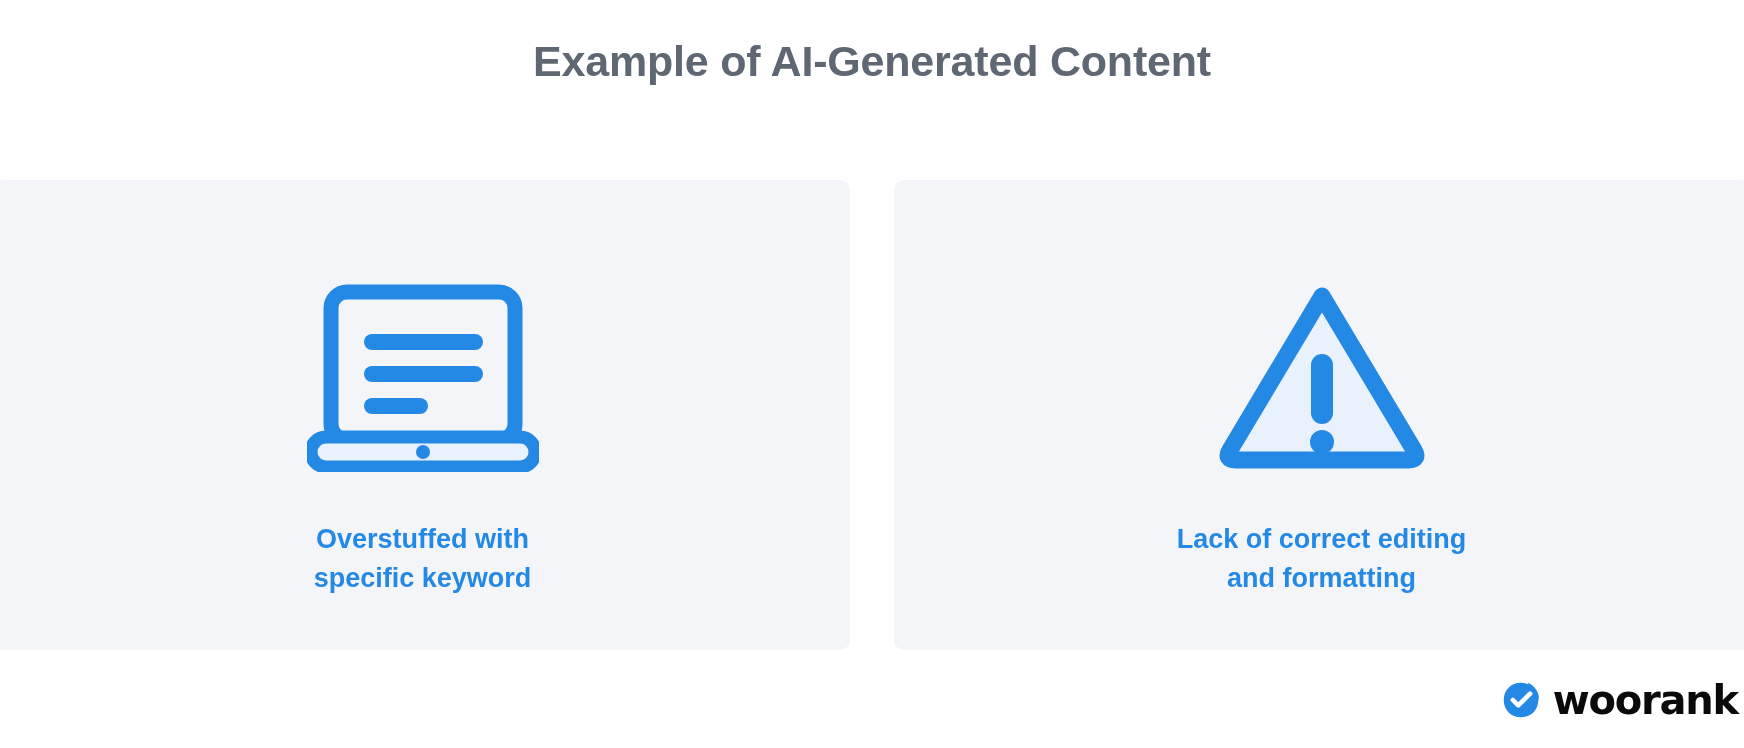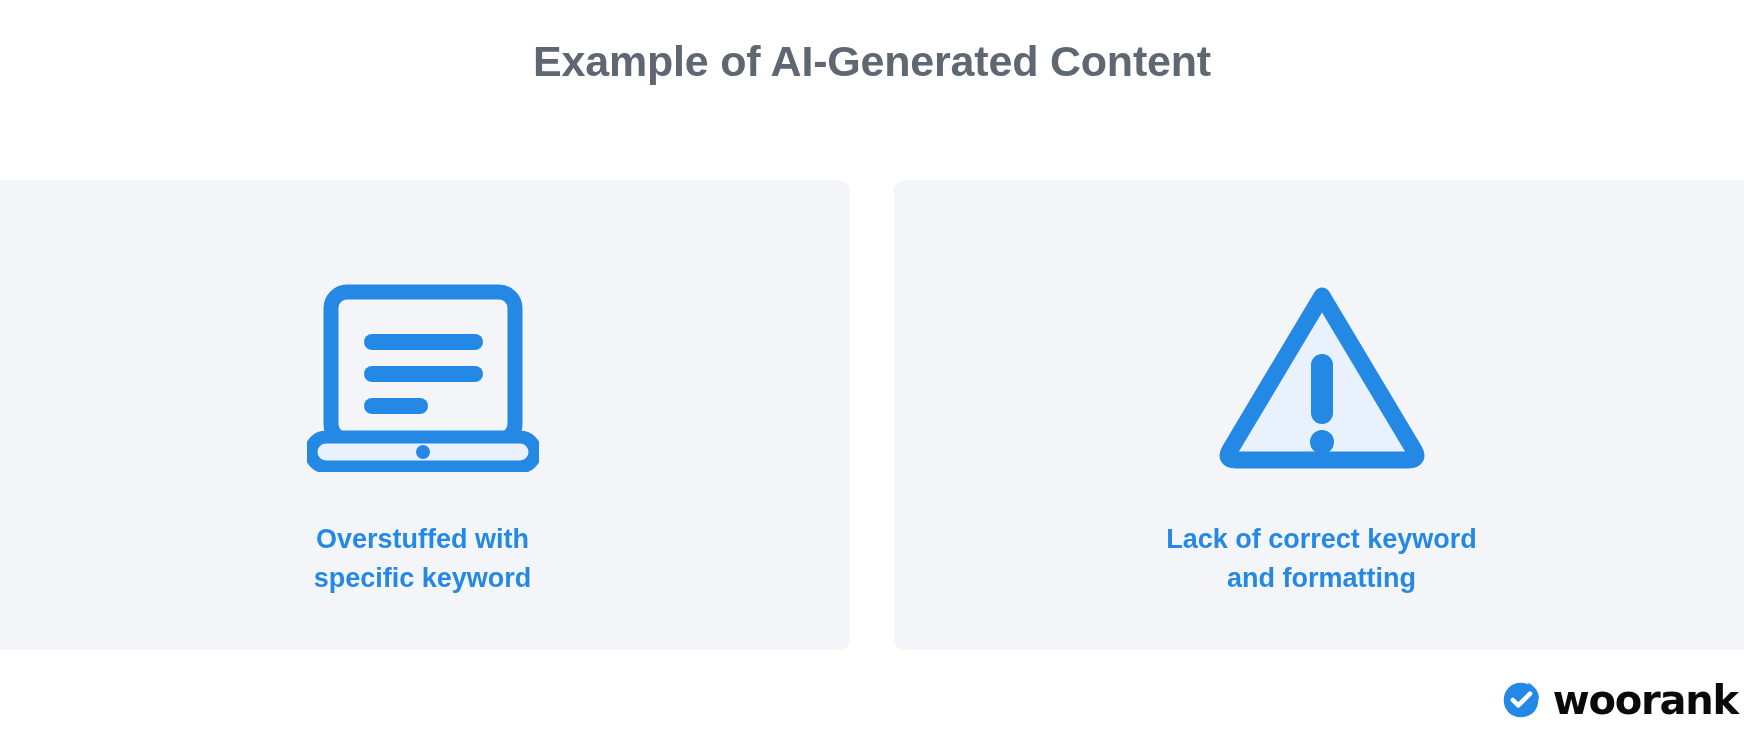--- a/index.html
+++ b/index.html
@@ -138,21 +138,21 @@
       <div class="icon-box">
         <svg class="icon" width="220" height="190" viewBox="0 0 220 190">
 
           <path d="M110 14 L202 168 Q208 178 196 178 L24 178 Q12 178 18 168 Z" fill="#e8f1fc" stroke="#2488e5" stroke-width="17" stroke-linejoin="round"></path>
 
           <rect x="99" y="72" width="22" height="70" rx="11" ry="11" fill="#2488e5"></rect>
 
           <circle cx="110" cy="160" r="12" fill="#2488e5"></circle>
         </svg>
       </div>
-      <div class="card-label">Lack of correct keyword
+      <div class="card-label">Lack of correct editing
 and formatting</div>
     </div>
 
   </div>
 
   <div class="logo">
     <svg class="logo-mark" viewBox="0 0 44 44">
       <path d="M22 3 C33 3 41 11 41 22 C41 33 33 41 22 41 C11 41 3 33 3 22 C3 11 11 3 22 3 Z" fill="#2488e5"></path>
       <path d="M30 3 C38 7 42 14 42 22 L42 23 C40 15 35 9 30 6 Z" fill="#2488e5"></path>
       <path d="M13 22 L19 28 L32 15" fill="none" stroke="#ffffff" stroke-width="5" stroke-linecap="round" stroke-linejoin="round"></path>

